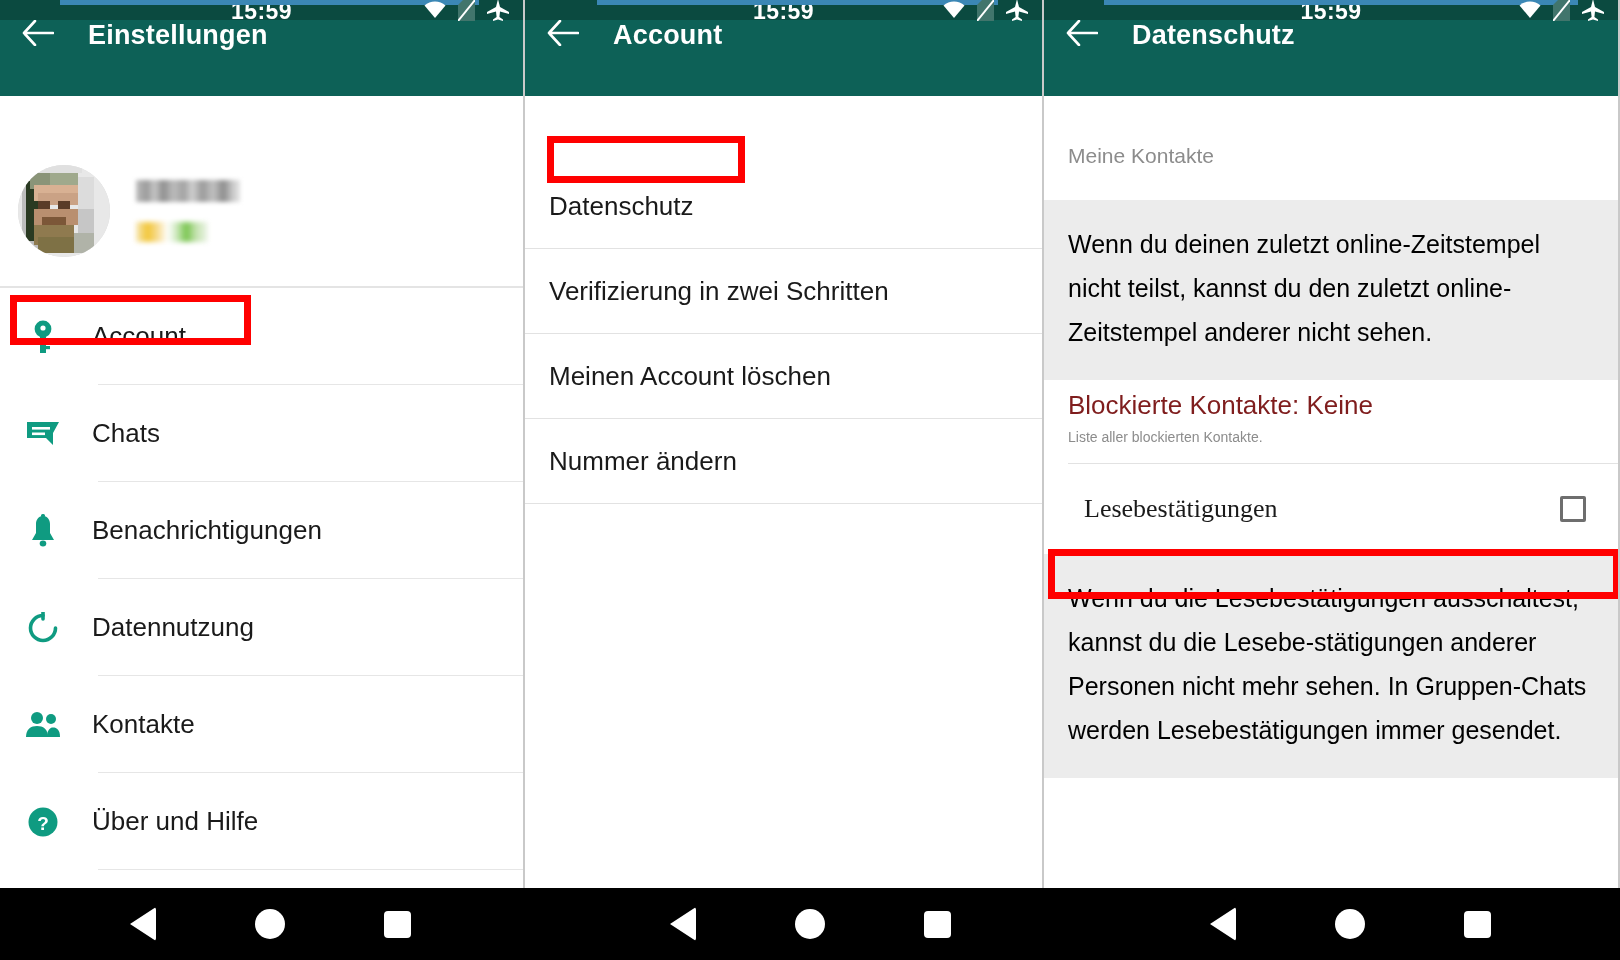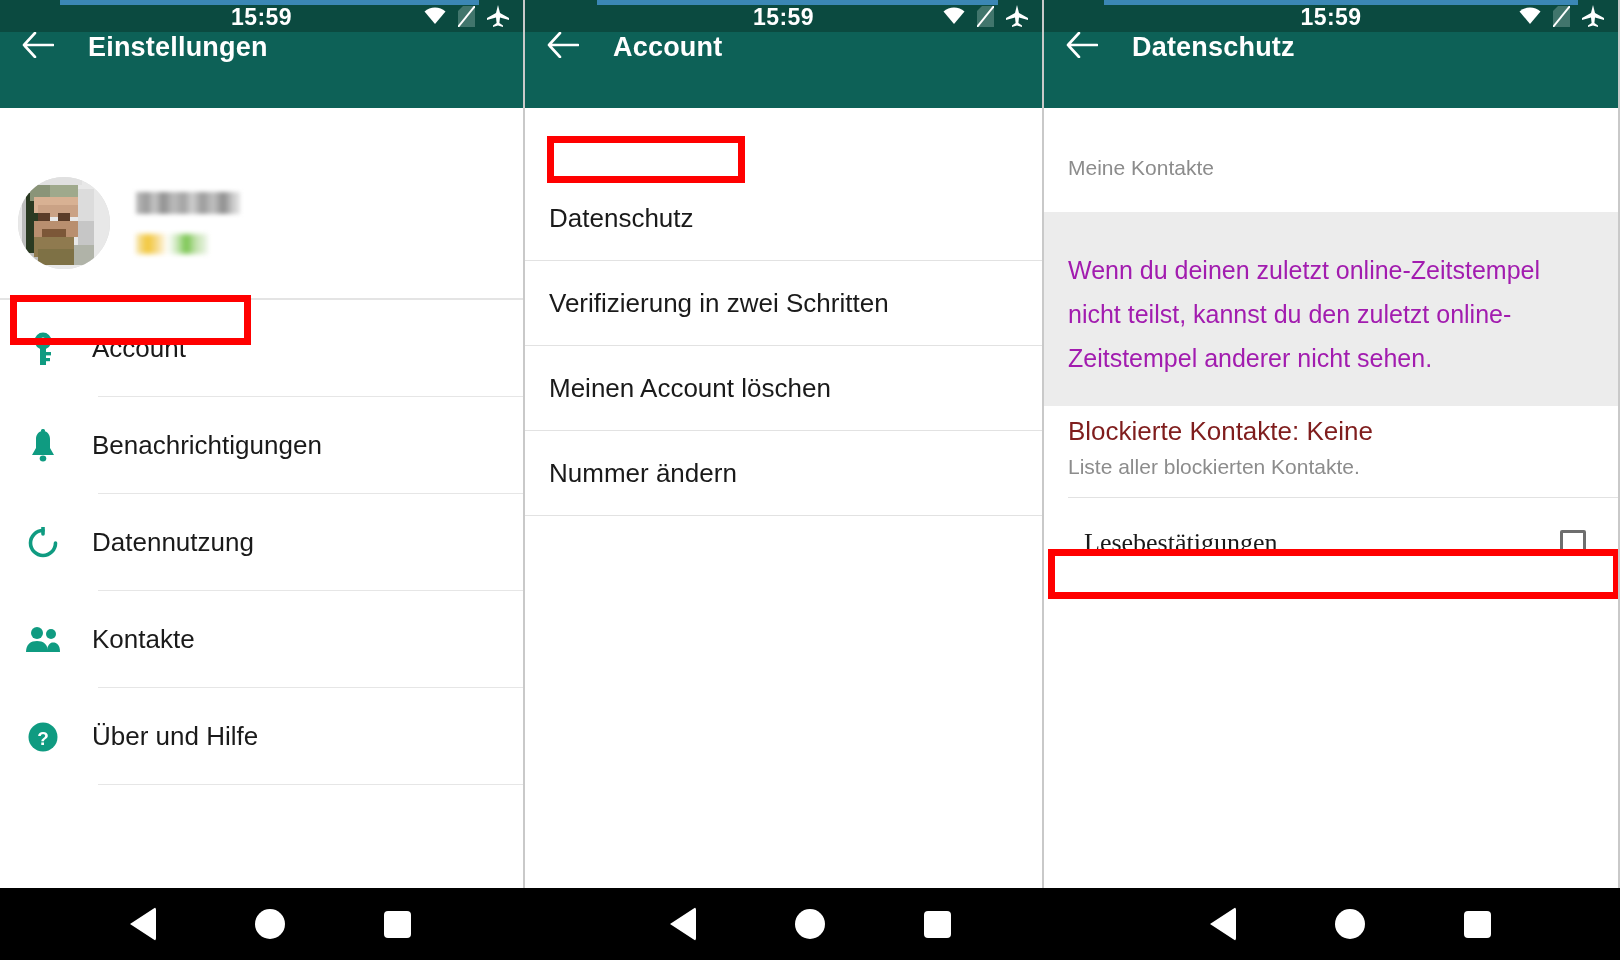--- a/index.html
+++ b/index.html
@@ -25,21 +25,21 @@
     border-right: 2px solid #c9c9c9;
   }
   .panel:last-child { border-right: none; }
   #panel-1 { width: 525px; }
   #panel-2 { width: 519px; }
   #panel-3 { width: 576px; }
 
   
   .statusbar {
     position: relative;
-    height: 32px;
+    height: 20px;
     background: #0b4a40;
     display: flex;
     align-items: center;
     justify-content: center;
   }
   .progress-strip {
     position: absolute;
     top: 0; height: 5px;
     background: #3b87b5;
   }
@@ -151,34 +151,34 @@
 
   
   .cut-subtitle {
     font-size: 21px; color: #8c8c8c;
     padding: 8px 0 0 24px;
     height: 48px;
   }
   .info-block {
     background: #ececec;
     margin: 16px 0 0 0;
-    padding: 36px 30px 26px 24px;
+    padding: 22px 30px 26px 24px;
     font-size: 25px;
     line-height: 44px;
-    color: #a21caf;
+    color: #000000;
   }
   .section-label {
     color: #0d7a62;
     font-size: 21px;
     font-weight: bold;
     padding: 30px 0 10px 24px;
   }
   .blocked-row { padding: 10px 0 14px 24px; position: relative; }
   .blocked-title { font-size: 26px; color: #7f1d1d; }
-  .blocked-sub { font-size: 21px; color: #8c8c8c; margin-top: 8px; }
+  .blocked-sub { font-size: 14px; color: #8c8c8c; margin-top: 8px; }
   .hr-line { height: 1px; background: #e2e2e2; margin-top: 18px; }
   .check-row {
     position: relative;
     display: flex;
     align-items: center;
     justify-content: space-between;
     height: 62px;
     padding: 0 32px 0 40px;
     font-family: Liberation Serif, serif;
   }
@@ -300,20 +300,31 @@
             <circle cx="13" cy="8" r="2.6" fill="#ffffff"></circle>
             <rect x="10" y="15" width="6" height="18" fill="#0f9b81"></rect>
             <rect x="16" y="20" width="5" height="3.4" fill="#0f9b81"></rect>
             <rect x="16" y="26" width="4" height="3.2" fill="#0f9b81"></rect>
           </svg>
         </span>
         <span class="slabel">Account</span>
         <div class="divider"></div>
       </div>
 
+      <div class="srow">
+        <span class="ico">
+          <svg width="34" height="28" viewBox="0 0 34 28">
+            <path d="M1 2 H33 L27 13 V25 L20 18 H1 Z" fill="#0f9b81"></path>
+            <rect x="6" y="7" width="18" height="2.6" fill="#ffffff"></rect>
+            <rect x="6" y="12.5" width="13" height="2.6" fill="#ffffff"></rect>
+          </svg>
+        </span>
+        <span class="slabel">Chats</span>
+        <div class="divider"></div>
+      </div>
 
       <div class="srow">
         <span class="ico">
           <svg width="30" height="34" viewBox="0 0 30 34">
             <path d="M15 2 C19 2 22 5.5 22 10 L22 19 L26 26 L4 26 L8 19 L8 10 C8 5.5 11 2 15 2 Z" fill="#0f9b81"></path>
             <rect x="13" y="0" width="4" height="3.5" rx="1.5" fill="#0f9b81"></rect>
             <ellipse cx="15" cy="29.5" rx="3.3" ry="3" fill="#0f9b81"></ellipse>
           </svg>
         </span>
         <span class="slabel">Benachrichtigungen</span>
@@ -461,20 +472,21 @@
         <div class="blocked-title">Blockierte Kontakte: Keine</div>
         <div class="blocked-sub">Liste aller blockierten Kontakte.</div>
         <div class="hr-line"></div>
       </div>
 
       <div class="check-row">
         <span class="check-label">Lesebestätigungen</span>
         <span class="checkbox"></span>
       </div>
 
+      <div class="info-block" style="margin-top:14px;">Wenn du die Lesebestätigungen ausschaltest, kannst du die Lesebe-stätigungen anderer Personen nicht mehr sehen. In Gruppen-Chats werden Lesebestätigungen immer gesendet.</div>
     </div>
 
     <div class="redbox" style="left:4px; top:549px; width:572px; height:50px;"></div>
   </div>
 
   <div id="navbar">
     <div class="nav-third">
       <span class="nav-btn">
           <span class="nav-back"></span>
         </span>

